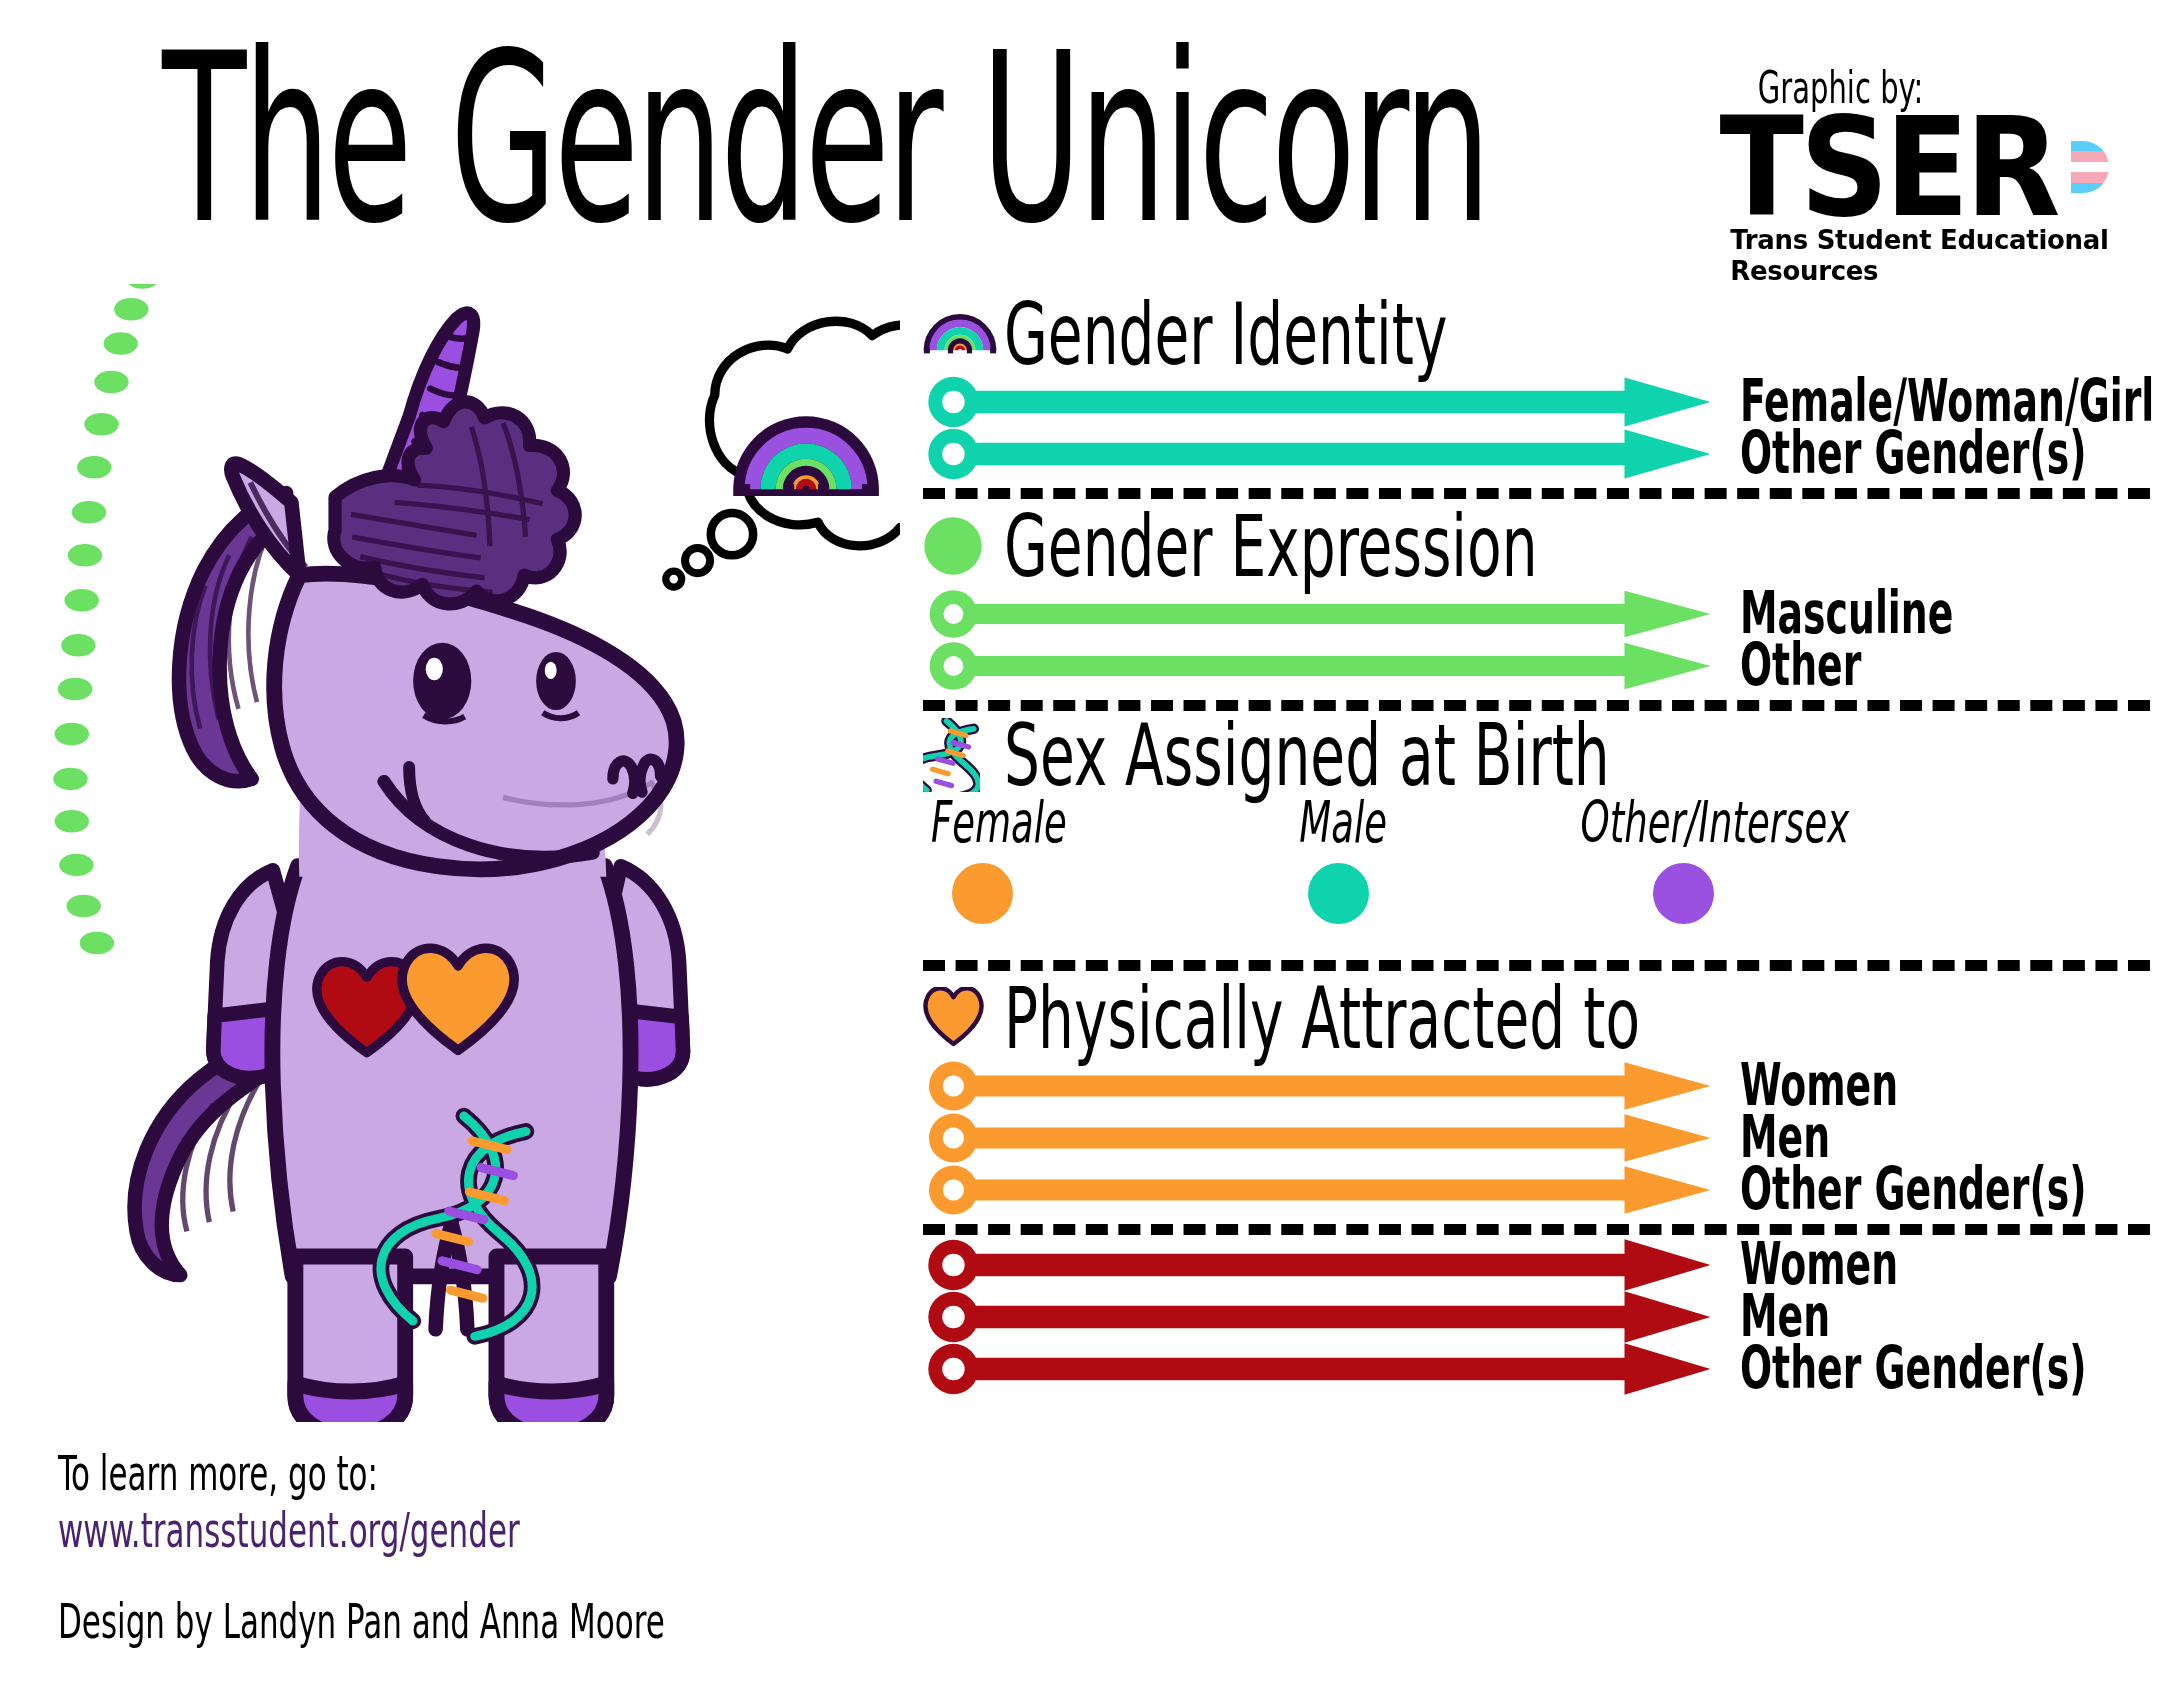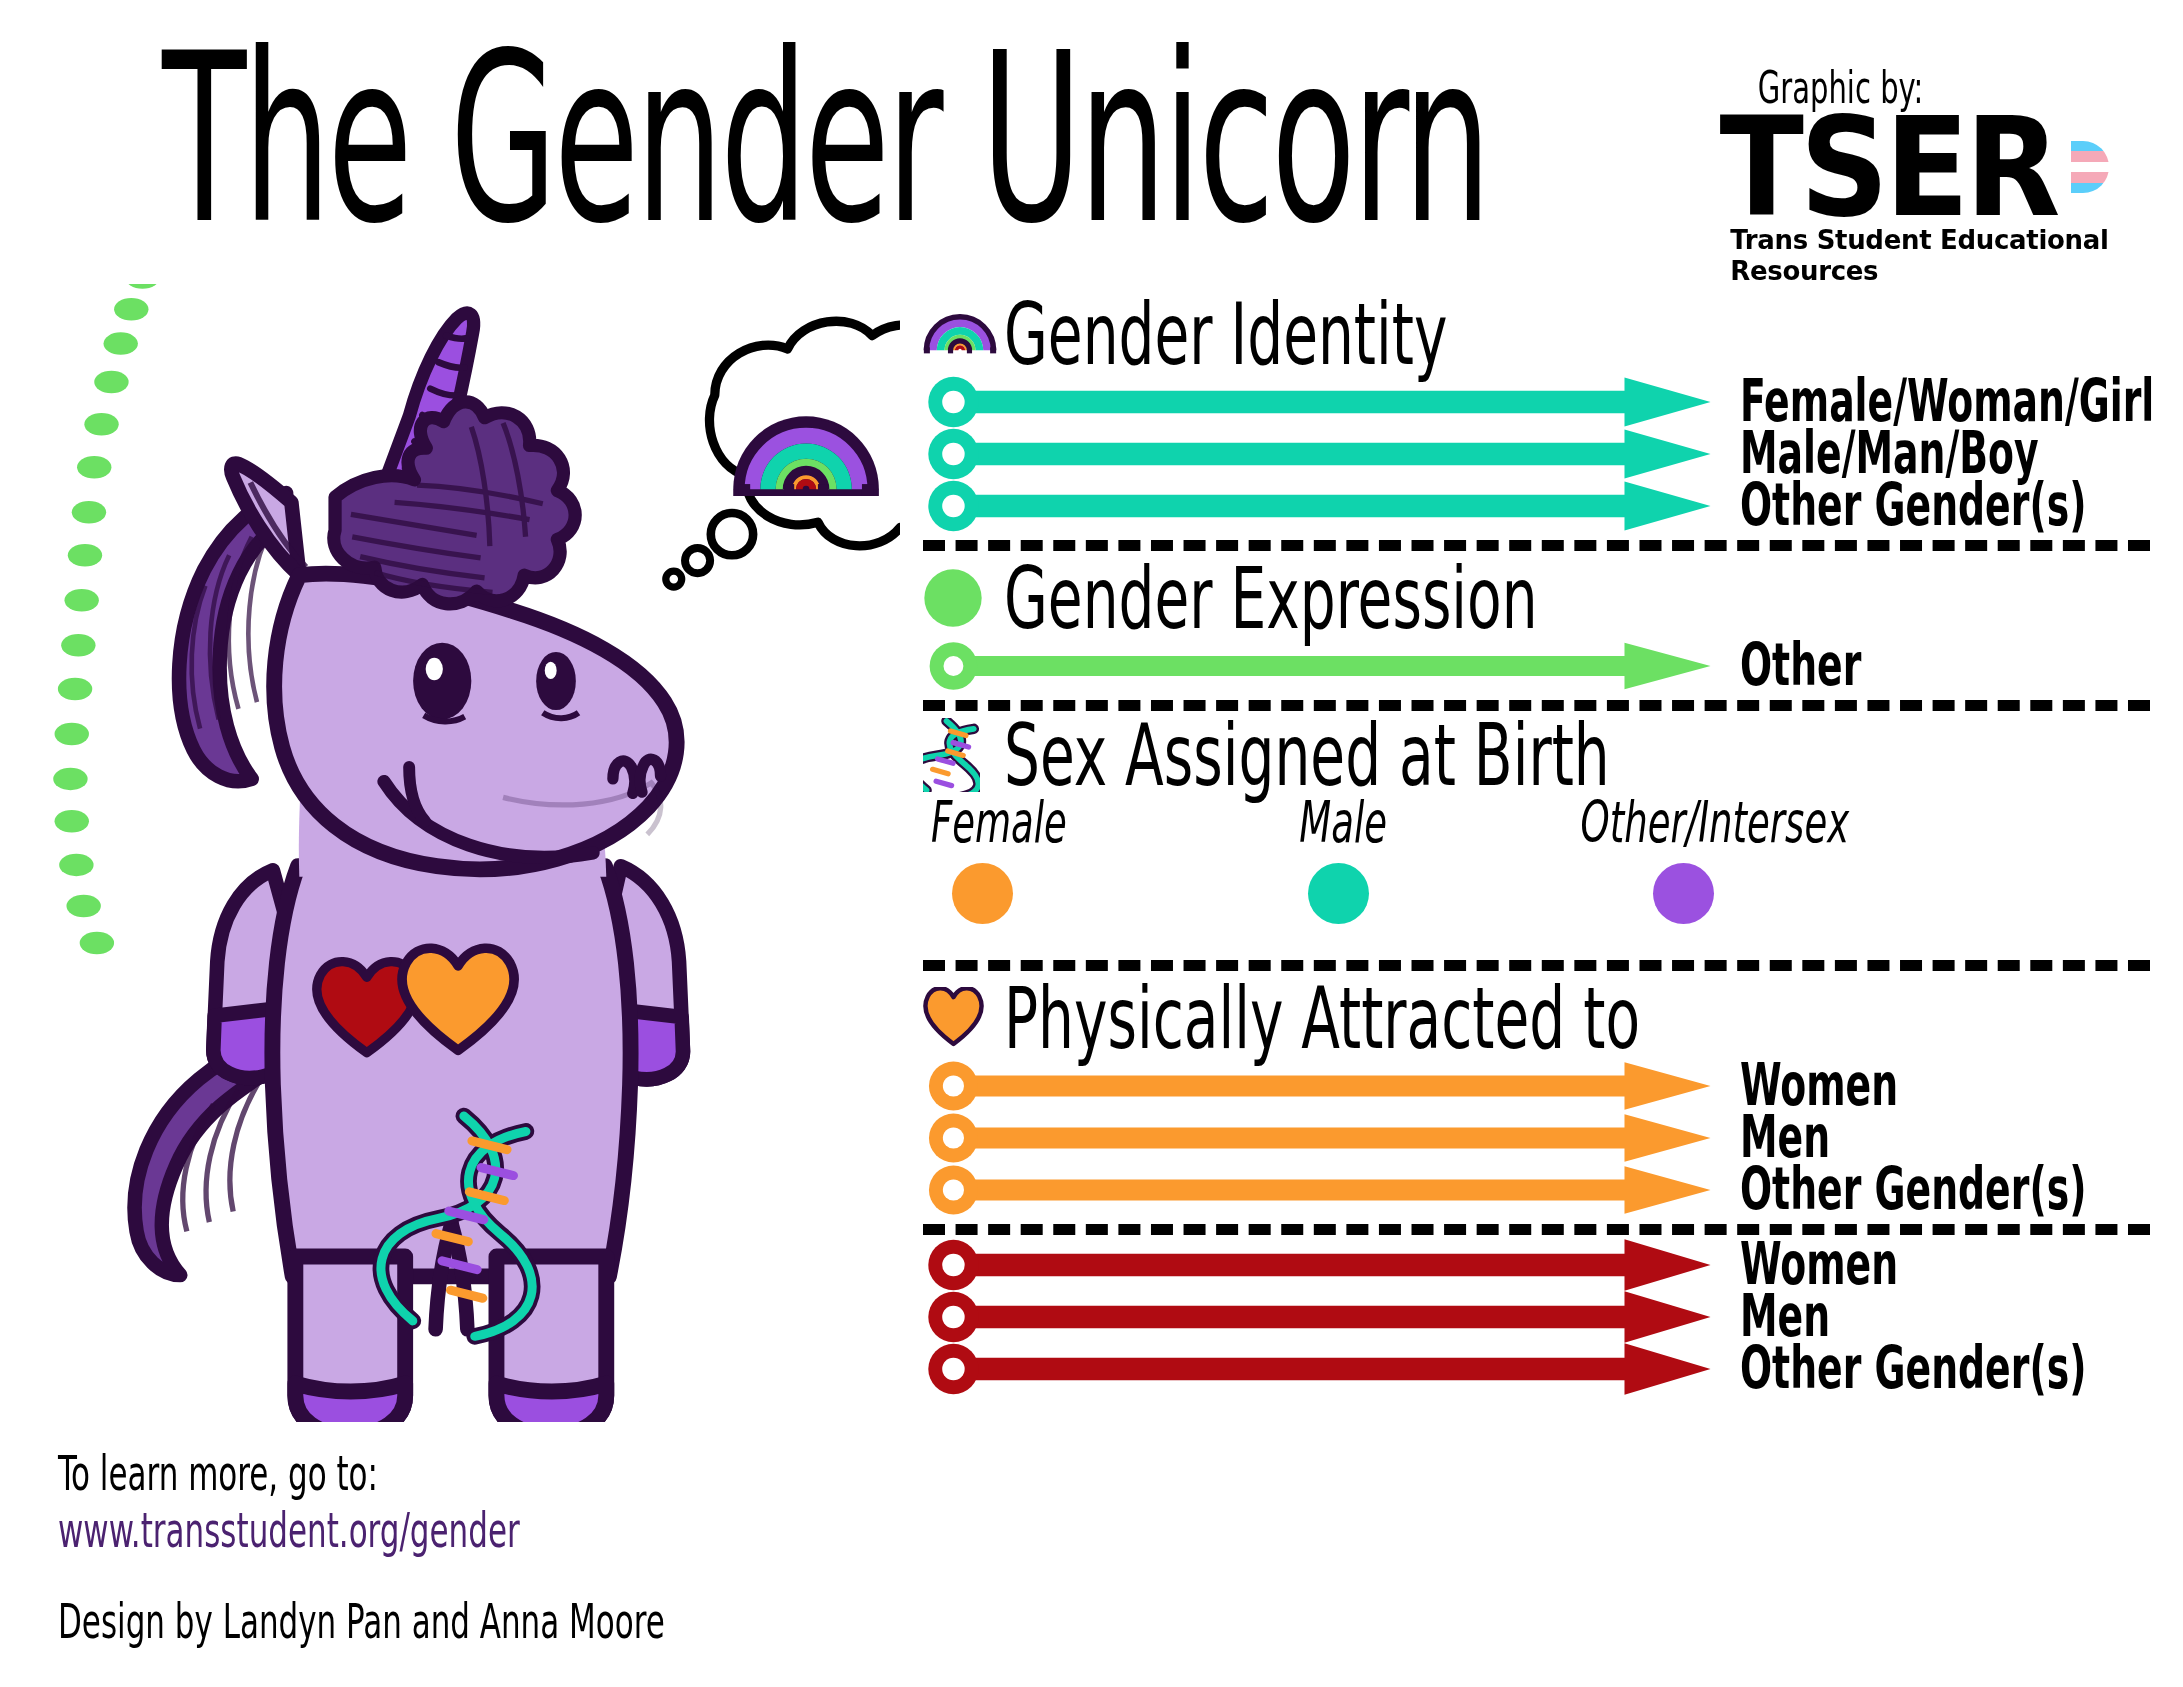--- a/index.html
+++ b/index.html
@@ -374,45 +374,45 @@
             <circle cx="46" cy="39" r="17" fill="#fff"></circle>
         </svg>
         <span class="arrow-label">Female/Woman/Girl</span>
       </div>
       <div class="arrow-row">
         <svg class="arrow-svg" width="814" height="52" viewBox="0 0 1230 78">
           <path d="M46 22 L1060 22 L1060 2 L1190 39 L1060 76 L1060 56 L46 56 Z" fill="#0FD3AD"></path>
           <circle cx="46" cy="39" r="38" fill="#0FD3AD"></circle>
             <circle cx="46" cy="39" r="17" fill="#fff"></circle>
         </svg>
-        <span class="arrow-label">Male/Man/Boy</span>
-      </div>
-      <div class="arrow-row">
-        <svg class="arrow-svg" width="814" height="52" viewBox="0 0 1230 78">
-          <path d="M46 22 L1060 22 L1060 2 L1190 39 L1060 76 L1060 56 L46 56 Z" fill="#0FD3AD"></path>
-          <circle cx="46" cy="39" r="38" fill="#0FD3AD"></circle>
-            <circle cx="46" cy="39" r="17" fill="#fff"></circle>
-        </svg>
         <span class="arrow-label">Other Gender(s)</span>
       </div>
     </div>
   </div>
 
   <div class="divider"></div>
 
   <div class="section">
     <div class="sec-head">
       <span class="sec-icon">
         <svg width="60" height="60" viewBox="0 0 90 90">
             <circle cx="45" cy="45" r="43" fill="#6CE063"></circle>
           </svg>
       </span>
       <span class="sec-title">Gender Expression</span>
     </div>
     <div class="rows">
+      <div class="arrow-row">
+        <svg class="arrow-svg" width="814" height="52" viewBox="0 0 1230 78">
+          <path d="M46 24 L1060 24 L1060 4 L1190 39 L1060 74 L1060 54 L46 54 Z" fill="#6CE063"></path>
+          <circle cx="46" cy="39" r="36" fill="#6CE063"></circle>
+            <circle cx="46" cy="39" r="15" fill="#fff"></circle>
+        </svg>
+        <span class="arrow-label">Masculine</span>
+      </div>
       <div class="arrow-row">
         <svg class="arrow-svg" width="814" height="52" viewBox="0 0 1230 78">
           <path d="M46 24 L1060 24 L1060 4 L1190 39 L1060 74 L1060 54 L46 54 Z" fill="#6CE063"></path>
           <circle cx="46" cy="39" r="36" fill="#6CE063"></circle>
             <circle cx="46" cy="39" r="15" fill="#fff"></circle>
         </svg>
         <span class="arrow-label">Other</span>
       </div>
     </div>
   </div>

